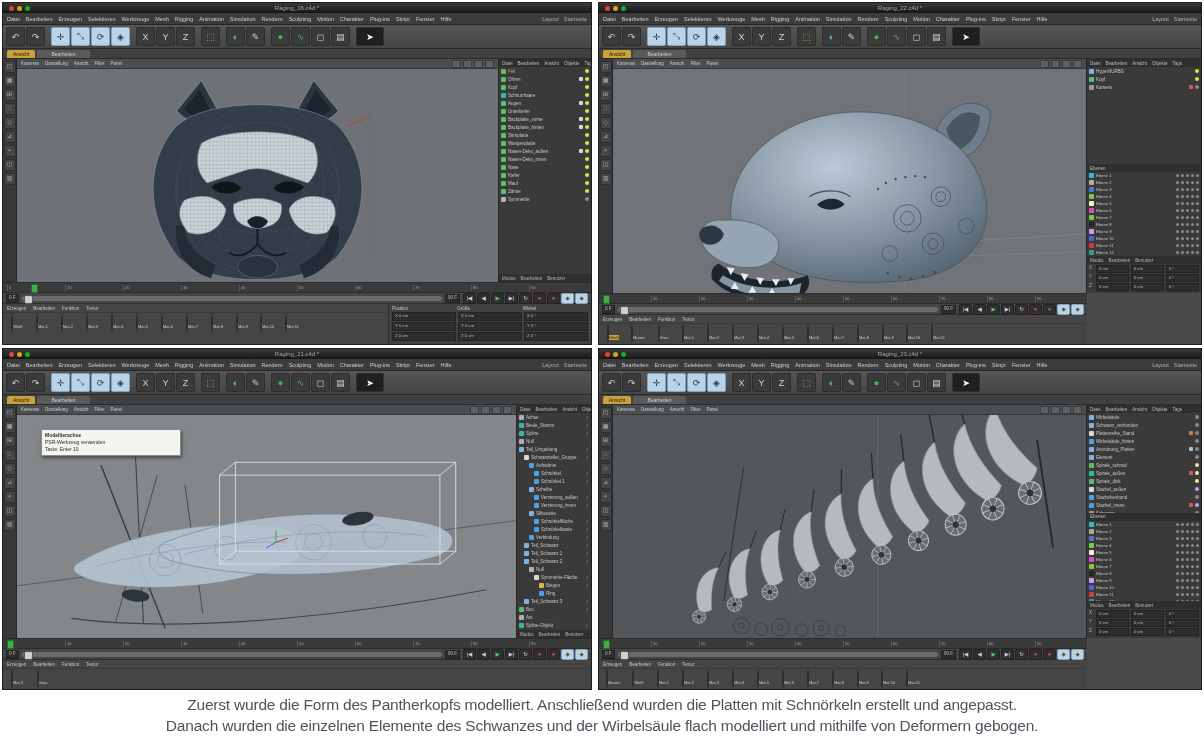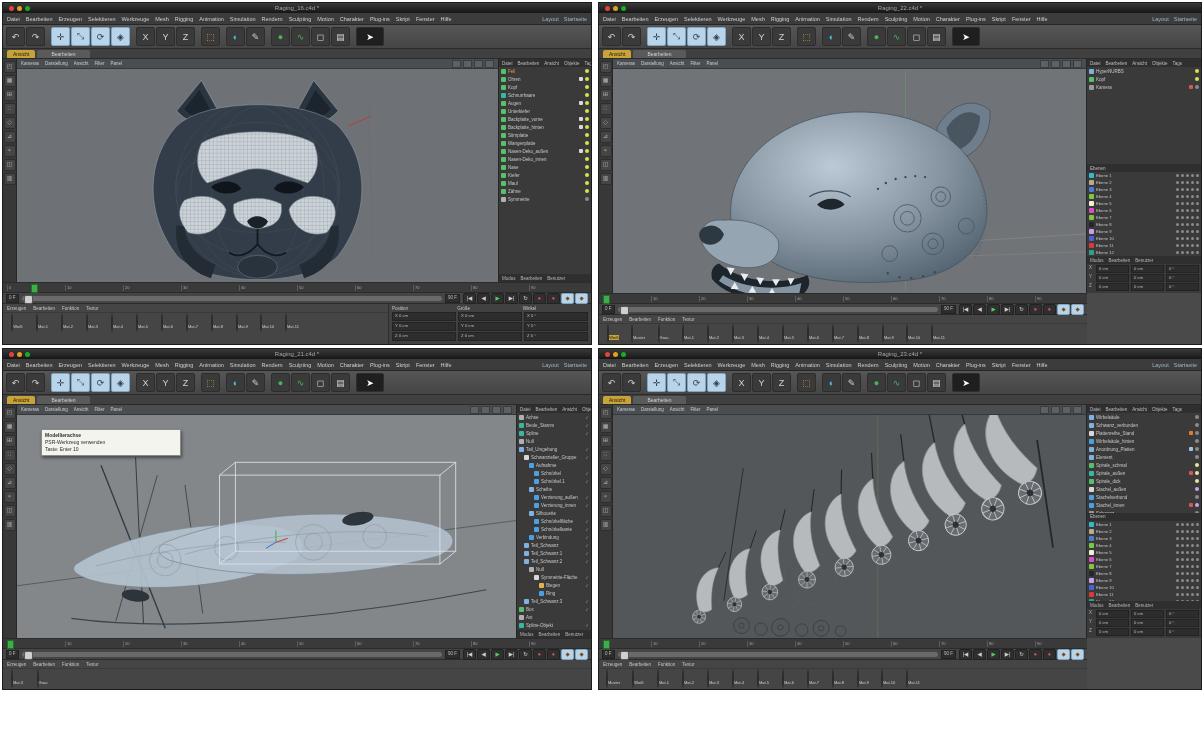--- a/index.html
+++ b/index.html
@@ -1528,15 +1528,17 @@
               <span class="matcell"><span class="sphere" style="background: radial-gradient(circle at 35% 28%, rgb(255, 255, 255) 0%, rgb(240, 167, 51) 45%, rgb(19, 19, 19) 115%);"></span><span class="matname">Mat.9</span></span>
               <span class="matcell"><span class="sphere" style="background: radial-gradient(circle at 35% 28%, rgb(255, 255, 255) 0%, rgb(144, 64, 201) 45%, rgb(19, 19, 19) 115%);"></span><span class="matname">Mat.10</span></span>
               <span class="matcell"><span class="sphere" style="background: radial-gradient(circle at 35% 28%, rgb(255, 255, 255) 0%, rgb(53, 103, 217) 45%, rgb(19, 19, 19) 115%);"></span><span class="matname">Mat.11</span></span>
             </div>
           </div>
         </div>
       </div>
     </div>
 
   <div id="caption">
+    <div>Zuerst wurde die Form des Pantherkopfs modelliert. Anschließend wurden die Platten mit Schnörkeln erstellt und angepasst.</div>
+    <div>Danach wurden die einzelnen Elemente des Schwanzes und der Wirbelsäule flach modelliert und mithilfe von Deformern gebogen.</div>
   </div>
 
 </div>
 
 </body></html>

